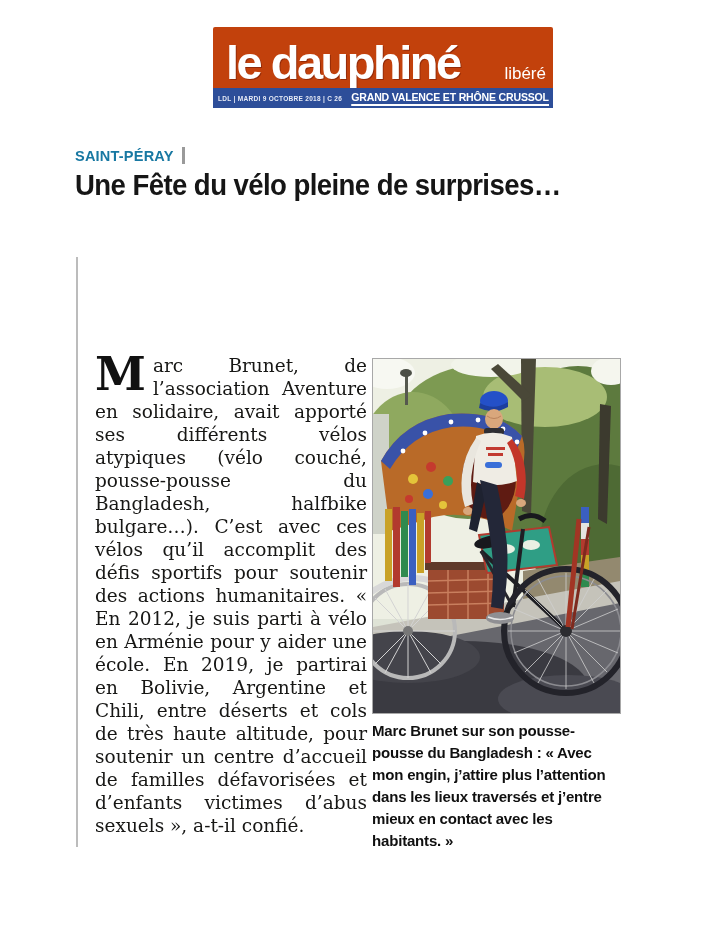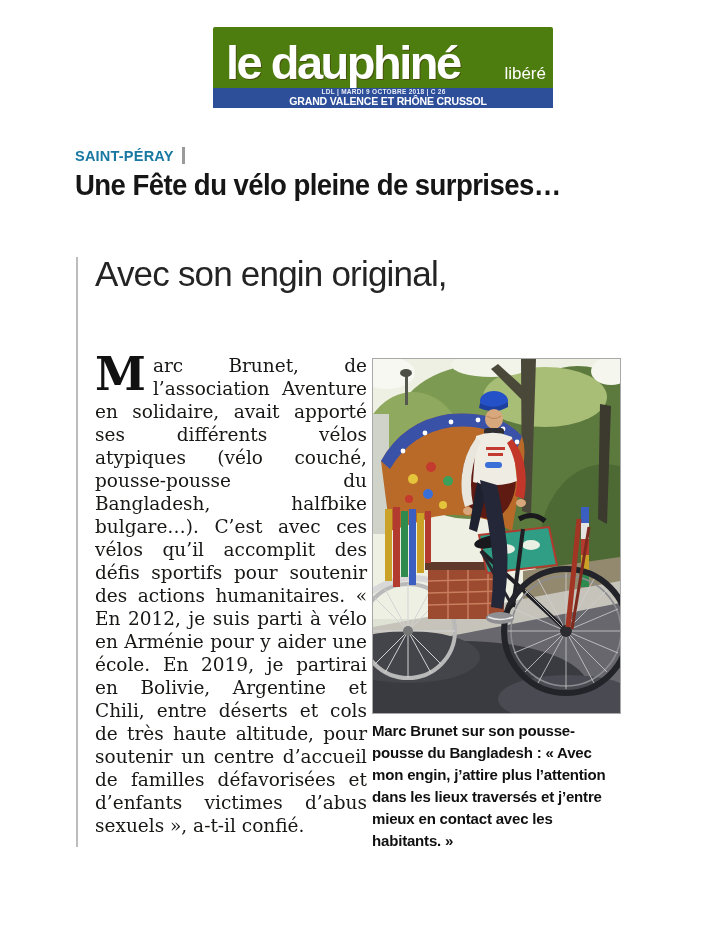--- a/index.html
+++ b/index.html
@@ -3,37 +3,37 @@
 <meta charset="utf-8">
 <style>
   html,body{margin:0;padding:0;}
   body{
     width:708px;height:944px;position:relative;background:#ffffff;
     font-family:"Liberation Sans",sans-serif;overflow:hidden;
   }
   
   .masthead{position:absolute;left:213px;top:27px;width:340px;}
   .masthead-red{
-    position:relative;height:61px;background:#4d7c0f;
+    position:relative;height:61px;background:#c2410c;
     border-radius:2px 2px 0 0;
   }
   .brand{
     position:absolute;left:13px;bottom:-2px;
     font-weight:bold;font-size:47px;letter-spacing:-2.5px;color:#ffffff;
     text-shadow:1px 1px 0 rgba(60,0,0,.35);
     font-family:"Liberation Sans",sans-serif;
   }
   .brand-suffix{
     position:absolute;right:7px;bottom:4px;color:#ffffff;
     font-size:17px;font-weight:normal;letter-spacing:0;
   }
   .masthead-blue{
     height:20px;background:#2d4e99;position:relative;
     display:flex;align-items:center;justify-content:space-between;
-    padding:0 4px 0 5px;box-sizing:border-box;flex-direction:column;
+    padding:0 4px 0 5px;box-sizing:border-box;
   }
   .edition-left{
     color:#e8ecf7;font-size:6.5px;font-weight:bold;letter-spacing:.3px;
     white-space:nowrap;
   }
   .edition-right{
     color:#ffffff;font-size:11px;font-weight:bold;letter-spacing:-.2px;
     border-bottom:2px solid #ffffff;padding-bottom:1px;white-space:nowrap;
     transform:scaleX(.96);transform-origin:right;
   }
@@ -94,21 +94,20 @@
 
 <div class="section-row">
   <span class="section-label">SAINT-PÉRAY</span>
   <span class="section-divider"></span>
 </div>
 <div class="headline">Une Fête du vélo pleine de surprises…</div>
 
 <div class="article-rule"></div>
 
 <div class="article-title">
-  <span>Avec son engin original,</span>
 </div>
 
 <div class="article-body">
   <span class="drop-cap">M</span><span>arc Brunet, de l’association Aventure en solidaire, avait apporté ses différents vélos atypiques (vélo couché, pousse-pousse du Bangladesh, halfbike bulgare…). C’est avec ces vélos qu’il accomplit des défis sportifs pour soutenir des actions humanitaires. « En 2012, je suis parti à vélo en Arménie pour y aider une école. En 2019, je partirai en Bolivie, Argentine et Chili, entre déserts et cols de très haute altitude, pour soutenir un centre d’accueil de familles défavorisées et d’enfants victimes d’abus sexuels », a-t-il confié.</span>
 </div>
 
 <figure class="photo-figure" style="margin:0">
   <svg width="247" height="354" viewBox="0 0 247 354" aria-hidden="true">
 
     <rect x="0" y="0" width="247" height="260" fill="#eef0e4"></rect>

